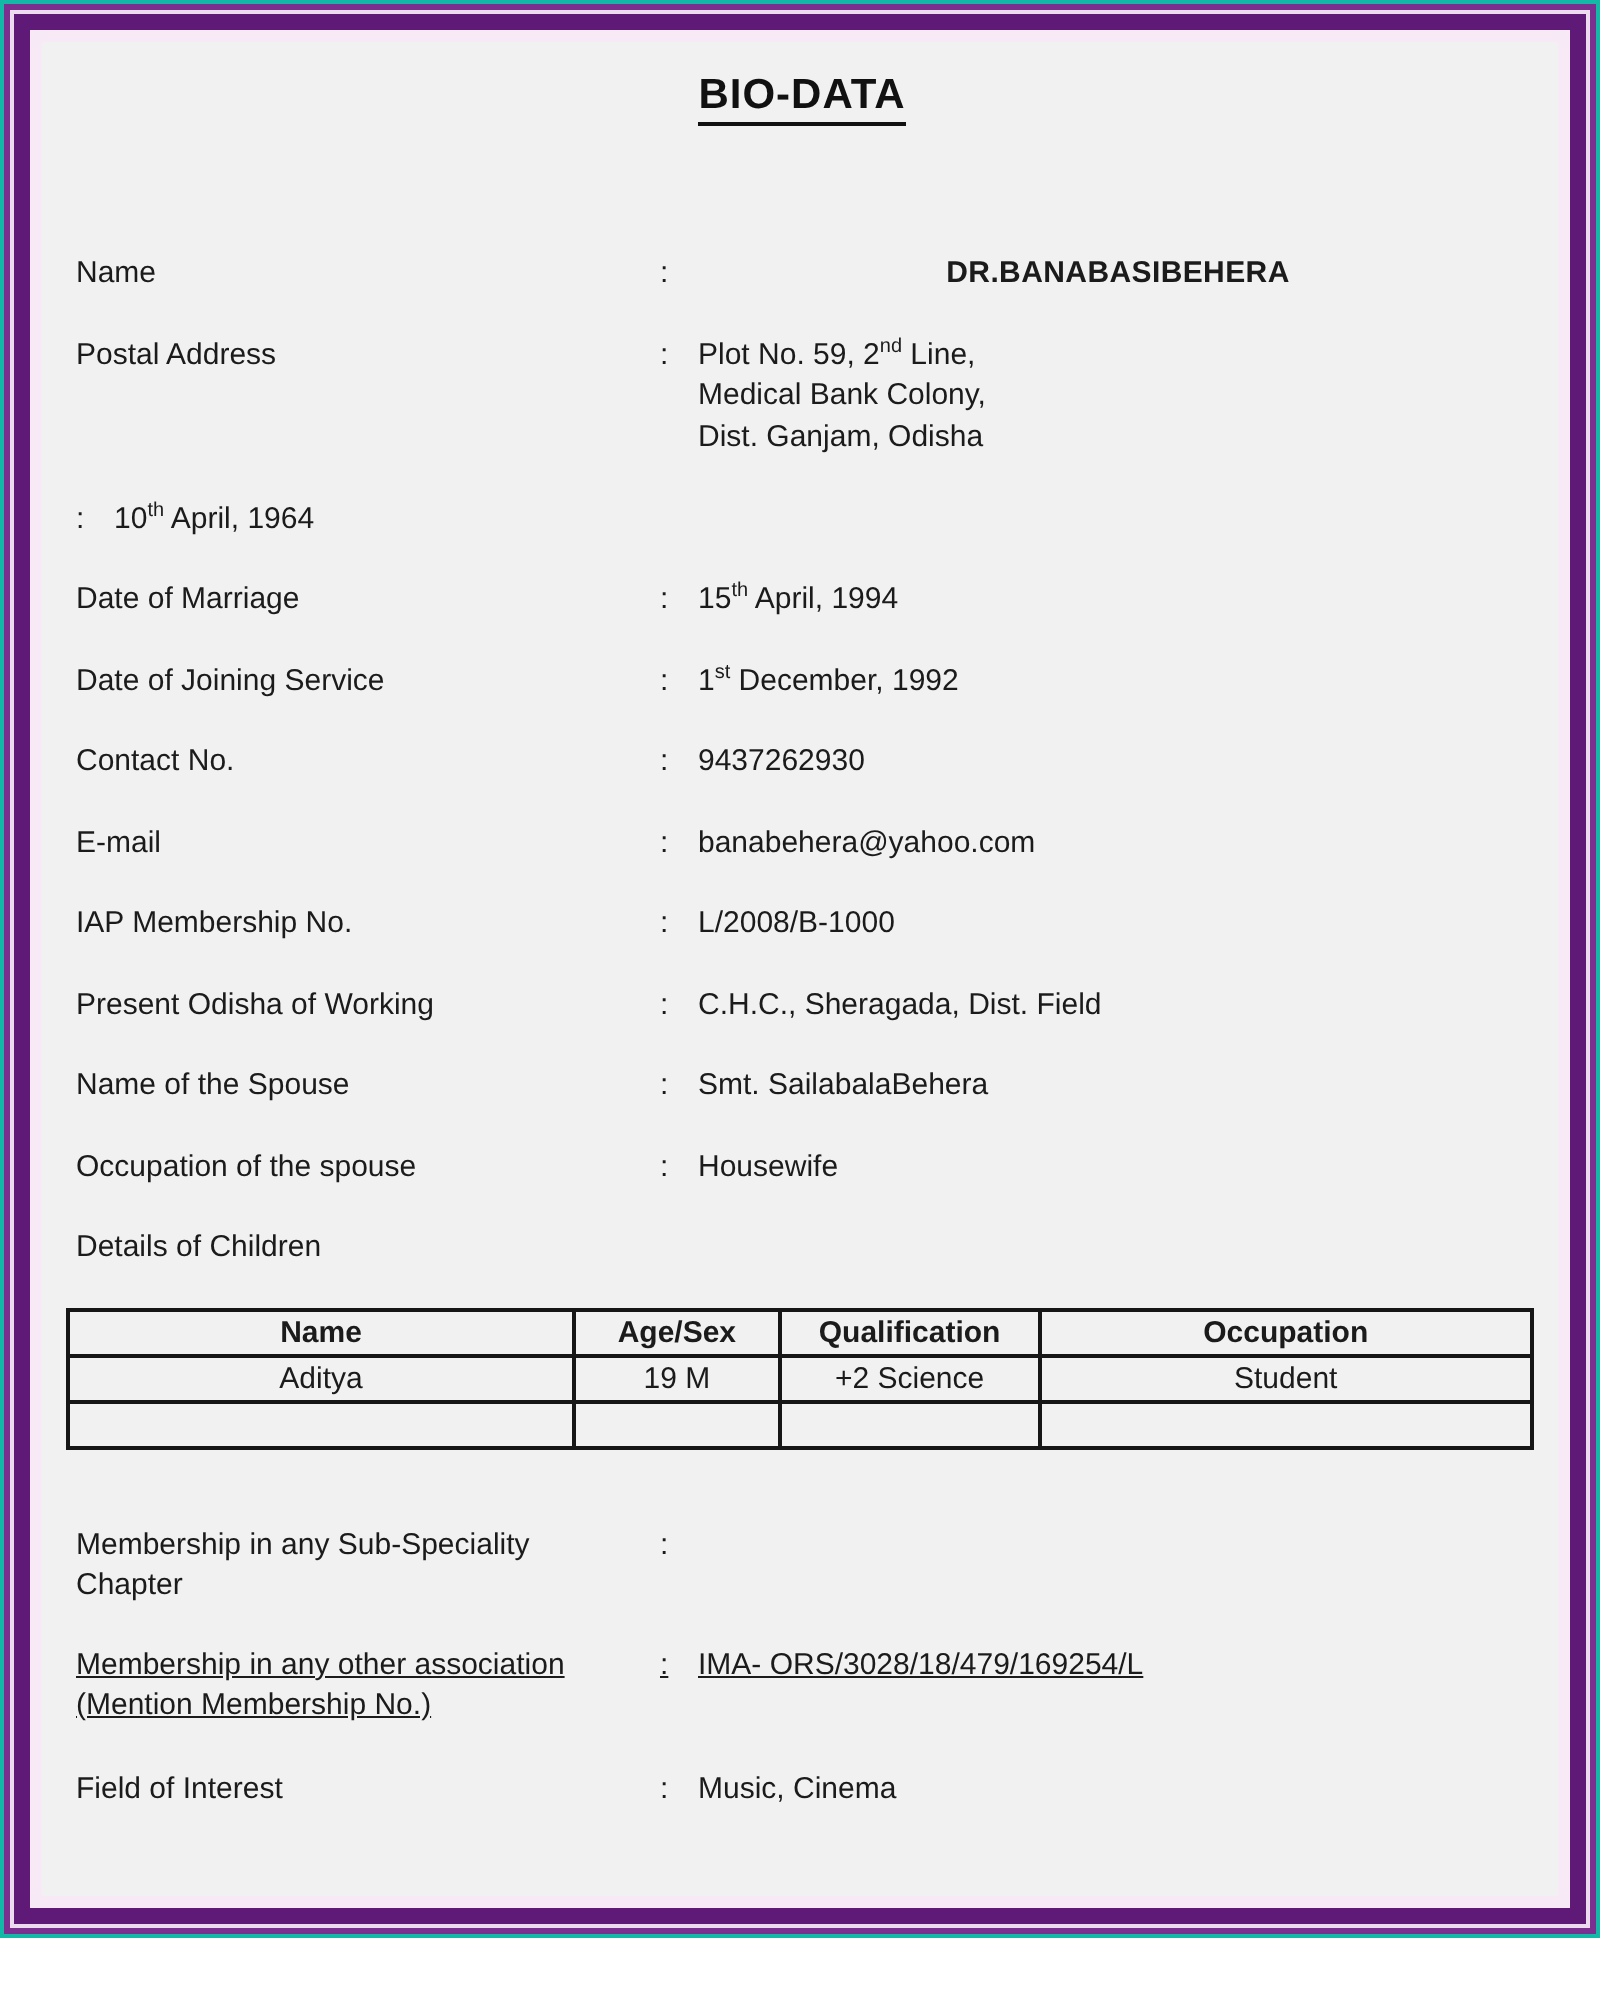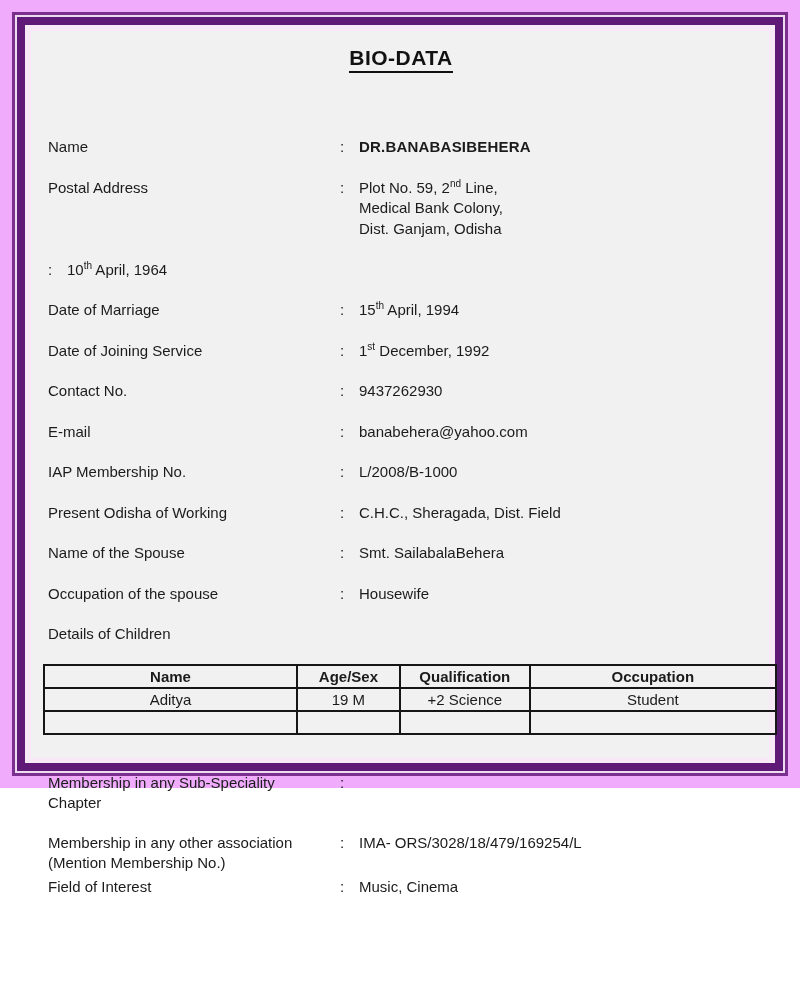--- a/index.html
+++ b/index.html
@@ -4,23 +4,23 @@
 <style>
   * { box-sizing: border-box; margin: 0; padding: 0; }
   html, body { width: 800px; height: 1008px; }
   body {
     font-family: "Liberation Sans", "DejaVu Sans", sans-serif;
     background: #ffffff;
     color: #1b1b1b;
     overflow: hidden;
   }
   .page {
-    width: 800px; height: 788px;
-    padding: 12px;
-    background: #f0abfc;
+    width: 800px; height: 969px;
+    padding: 2px;
+    background: #14b8a6;
   }
   .frame-o {
     width: 100%; height: 100%;
     border: 3px solid #7b2f8e;
     padding: 2px;
     background: #eddcf0;
   }
   .frame-i {
     width: 100%; height: 100%;
     border: 8px solid #5f1a78;
@@ -47,21 +47,21 @@
     display: flex;
     align-items: flex-start;
     padding-left: 5px;
     font-size: 15px;
     line-height: 20px;
     margin-bottom: 20.5px;
   }
   .row .lbl { width: 292px; flex: 0 0 292px; }
   .row .col { width: 19px; flex: 0 0 19px; }
   .row .val { flex: 1; }
-  .row .val.bold { font-weight: bold; letter-spacing: 0.2px; }
+  .row .val.bold { font-weight: bold; letter-spacing: 0.2px; text-align: center; }
   .multiline .val div, .multiline .val { line-height: 20.5px; }
   sup {
     font-size: 10px;
     vertical-align: super;
     line-height: 0;
     margin-top: 16px;
   }
   .heading-row { margin-bottom: 19.5px; }
   table.children {
     width: 734px;
@@ -76,21 +76,21 @@
     padding: 0 5px;
     line-height: 19px;
   }
   table.children th { font-weight: bold; text-align: center; }
   table.children td { text-align: center; }
   col.c-name  { width: 254px; }
   col.c-age   { width: 103px; }
   col.c-qual  { width: 130px; }
   col.c-occ   { width: 247px; }
   .mb-row2 { }
-  .mb-row3 { margin-bottom: 4px; }
+  .mb-row3 { margin-bottom: 22px; text-decoration: underline; }
 </style>
 </head>
 <body>
 
 <div class="page">
   <div class="frame-o">
     <div class="frame-i">
       <div class="content">
 
         <div class="title-wrap">

